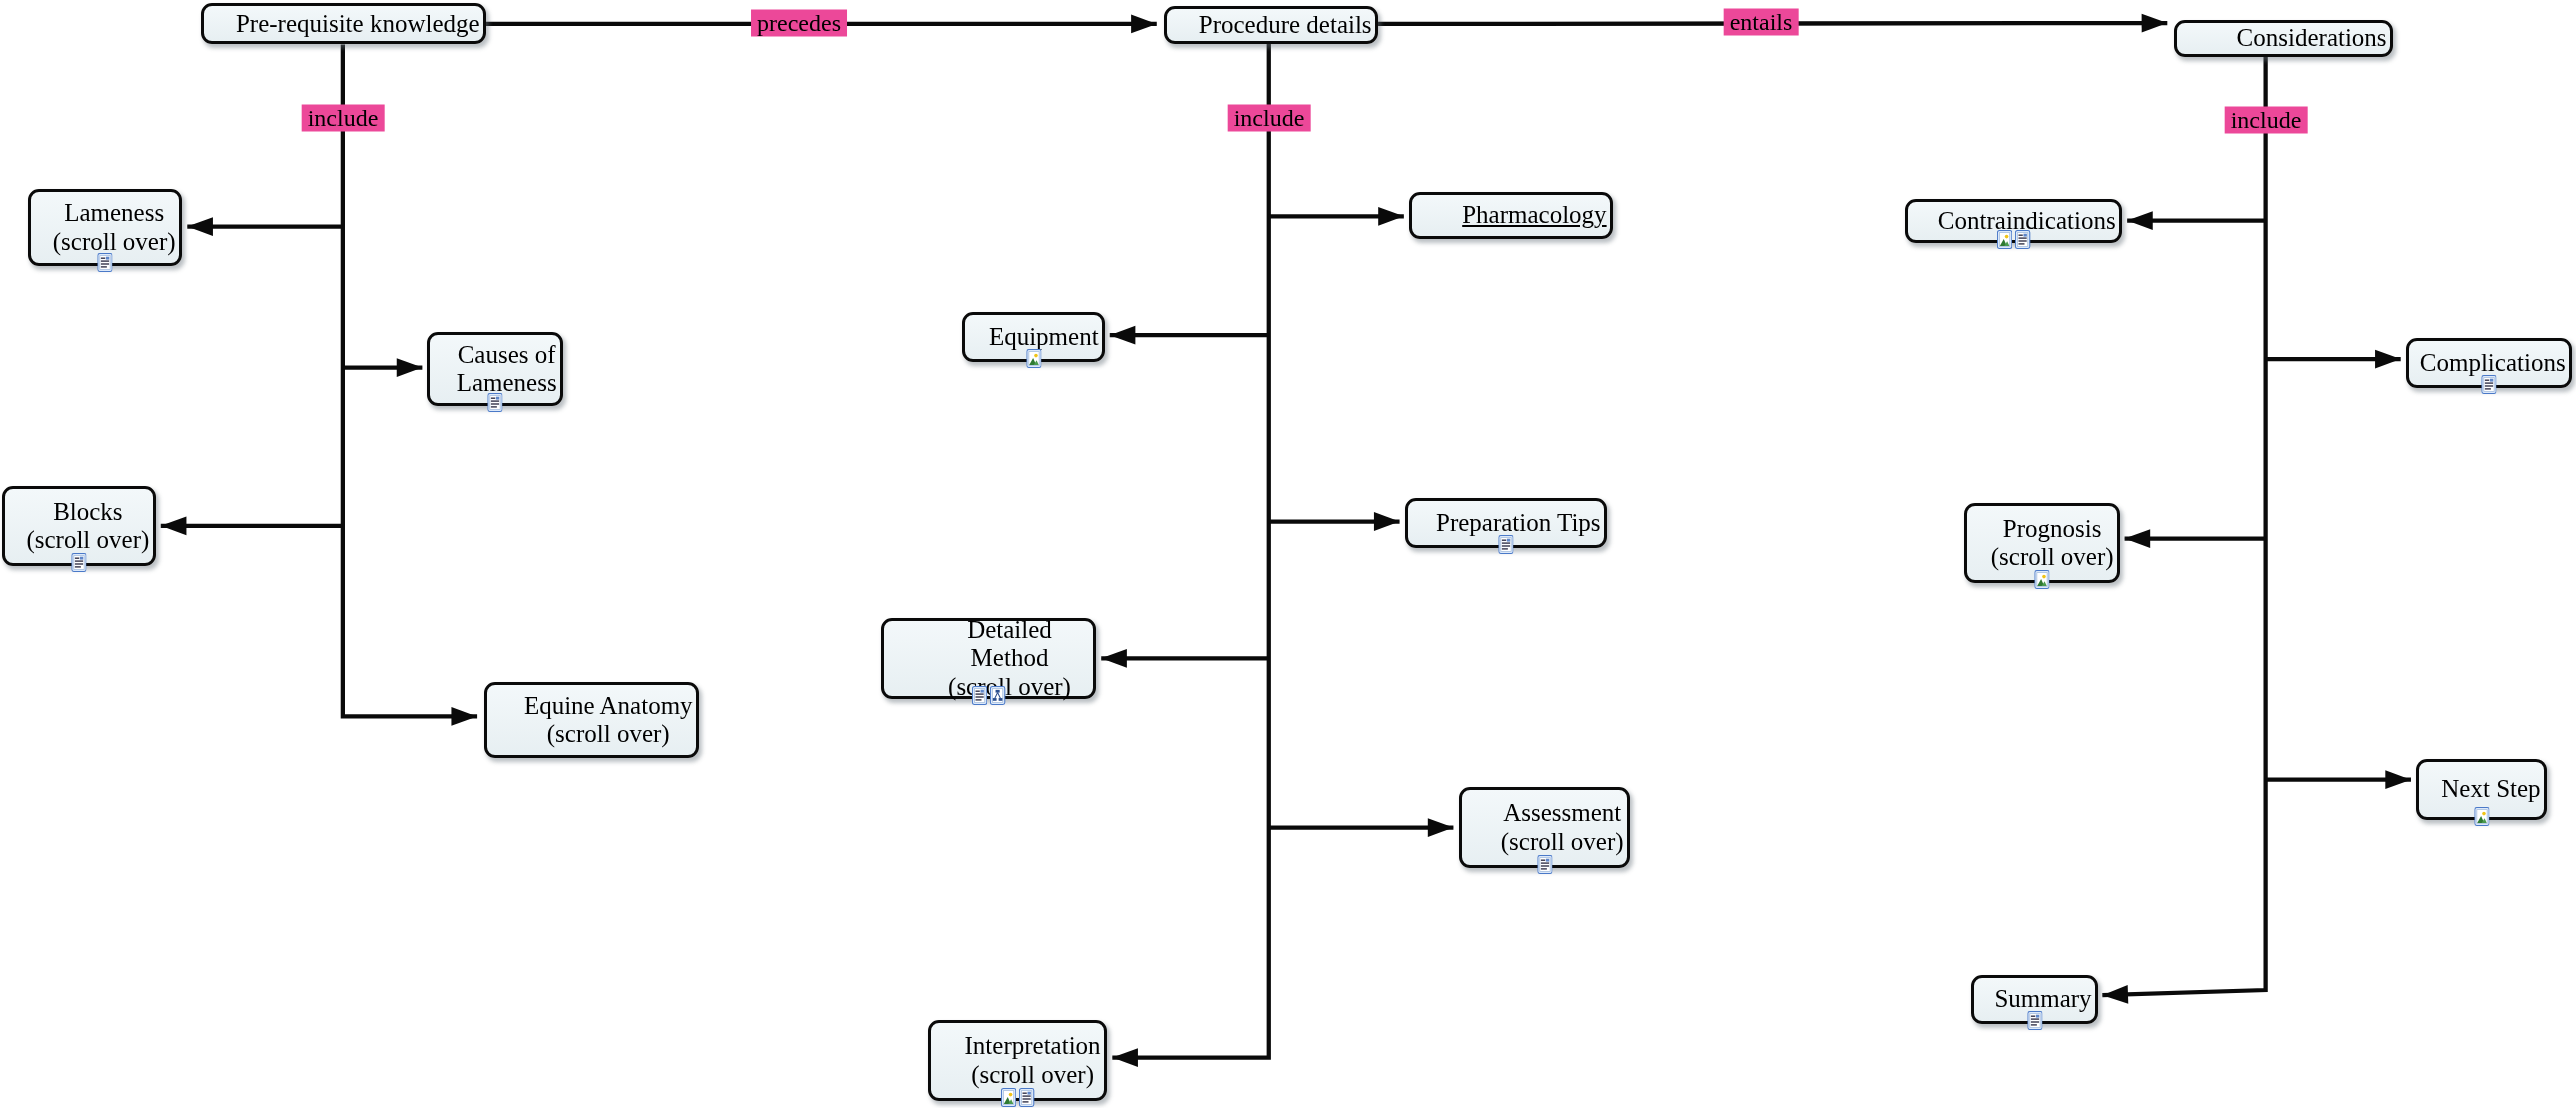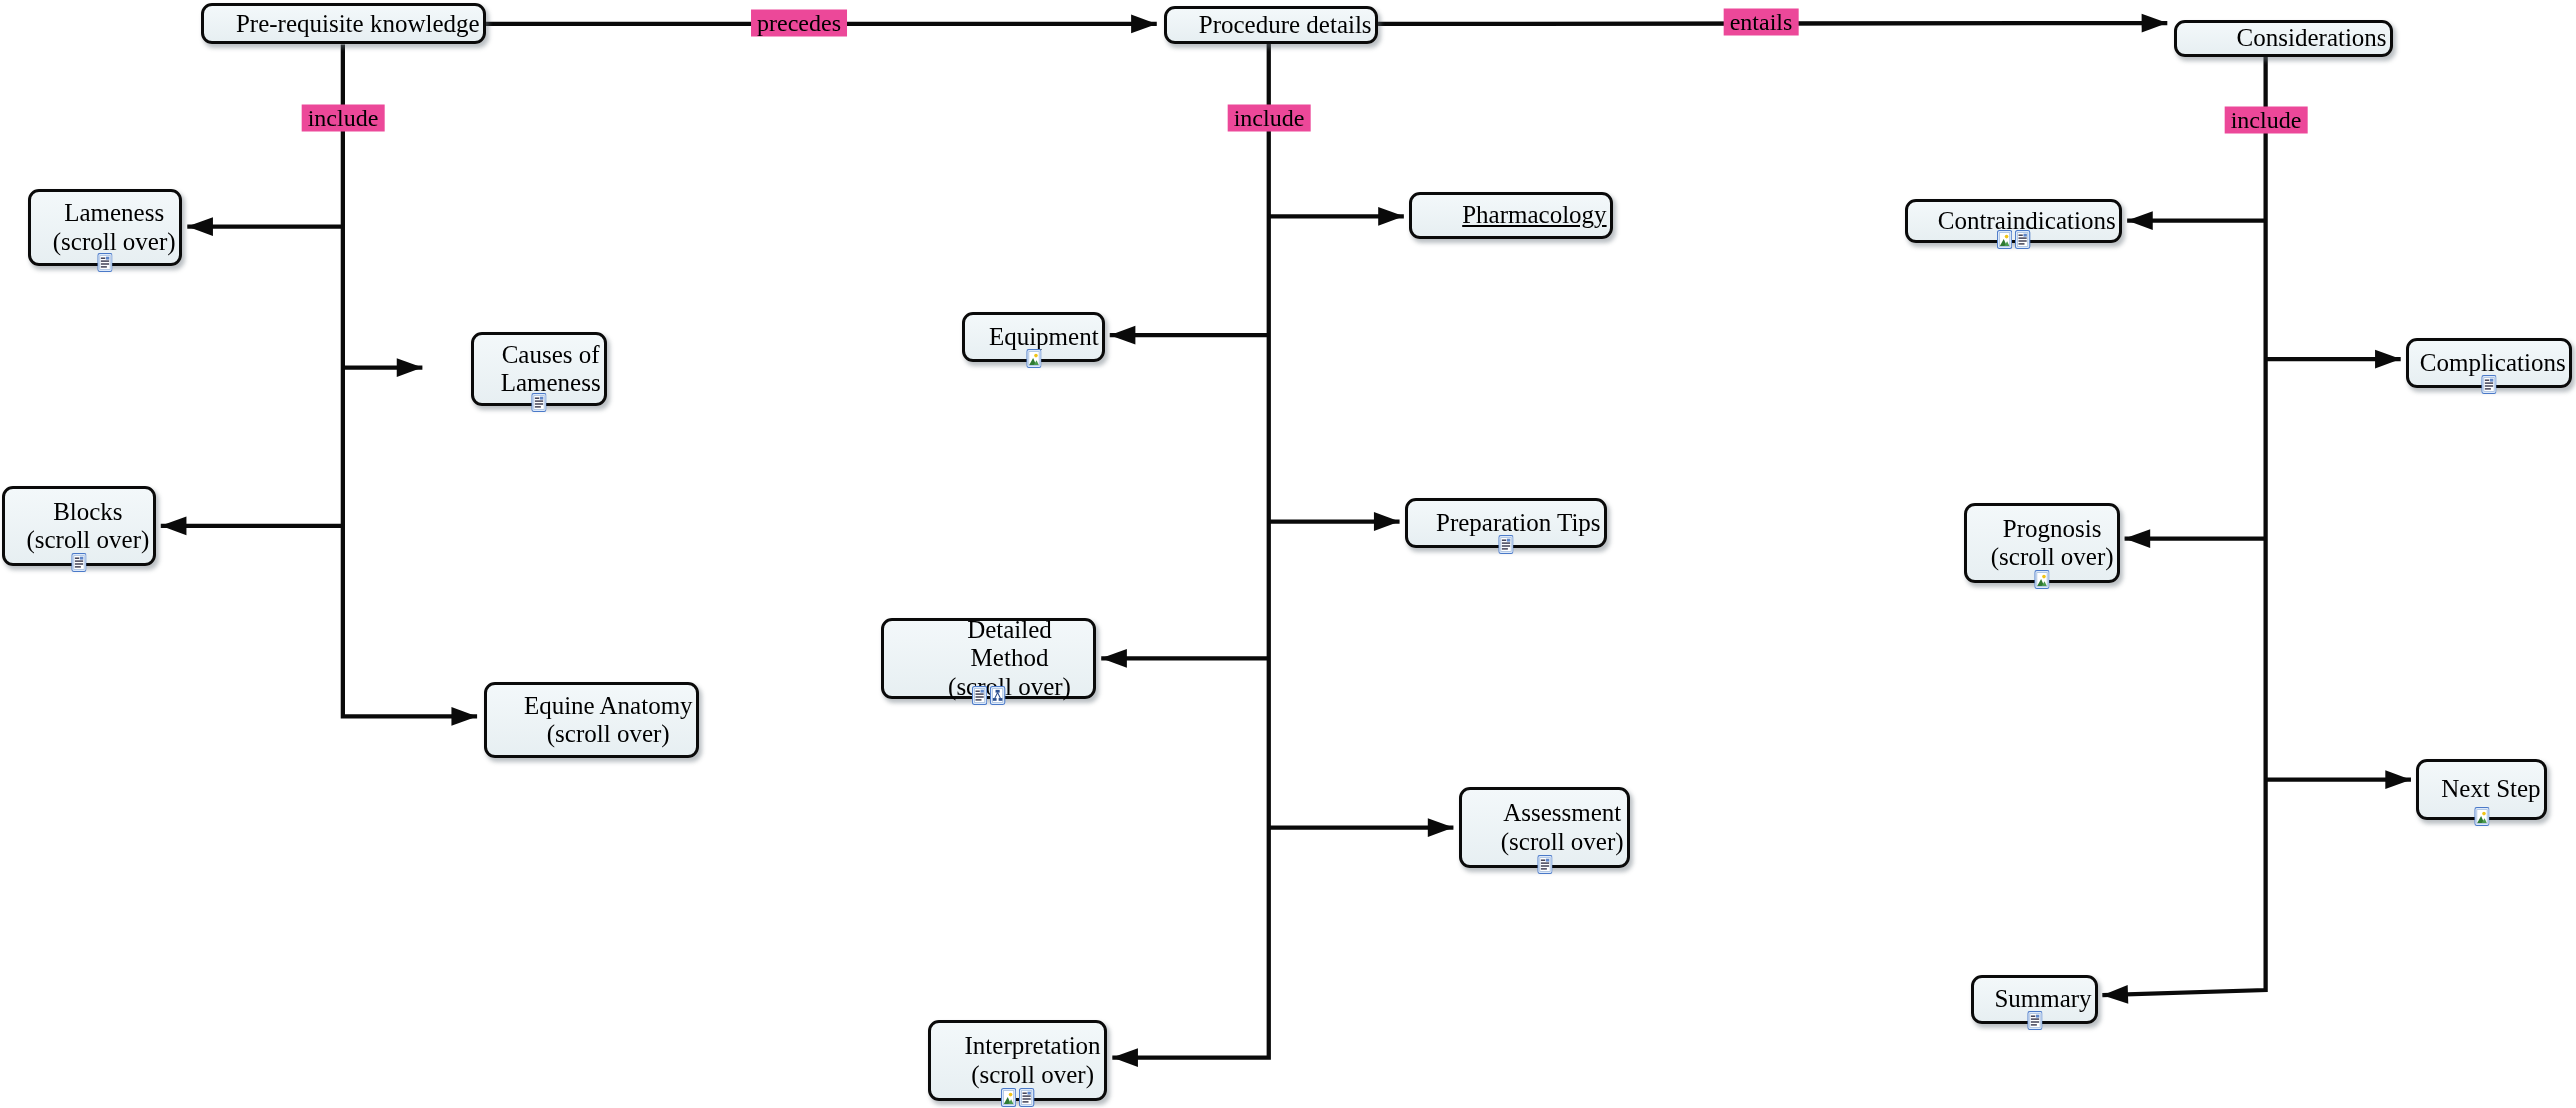--- a/index.html
+++ b/index.html
@@ -99,21 +99,21 @@
             <rect x="0.6" y="0.6" width="16.8" height="20.8" rx="2.2" fill="#dce9fa" stroke="#4a79c8" stroke-width="1.2"></rect>
             <rect x="3" y="3" width="12" height="16" fill="#ffffff" stroke="#9db8d9" stroke-width="0.8"></rect>
             <rect x="10" y="4.2" width="4" height="3.4" fill="#5e86c9"></rect>
             <rect x="4.2" y="5.2" width="5" height="1.5" fill="#22223a"></rect>
             <rect x="4.2" y="8.6" width="9.6" height="1.5" fill="#22223a"></rect>
             <rect x="4.2" y="12" width="9.6" height="1.5" fill="#22223a"></rect>
             <rect x="4.2" y="15.4" width="7" height="1.5" fill="#22223a"></rect>
           </svg>
         </div>
   </div>
-      <div class="node" style="left: 427px; top: 332px; width: 136px; height: 74px; margin-left: 44px;">
+      <div class="node" style="left: 427px; top: 332px; width: 136px; height: 74px;">
     <div class="node-label">Causes of
 Lameness</div>
     <div class="node-icons">
           <svg class="res-icon" viewBox="0 0 18 22">
             <rect x="0.6" y="0.6" width="16.8" height="20.8" rx="2.2" fill="#dce9fa" stroke="#4a79c8" stroke-width="1.2"></rect>
             <rect x="3" y="3" width="12" height="16" fill="#ffffff" stroke="#9db8d9" stroke-width="0.8"></rect>
             <rect x="10" y="4.2" width="4" height="3.4" fill="#5e86c9"></rect>
             <rect x="4.2" y="5.2" width="5" height="1.5" fill="#22223a"></rect>
             <rect x="4.2" y="8.6" width="9.6" height="1.5" fill="#22223a"></rect>
             <rect x="4.2" y="12" width="9.6" height="1.5" fill="#22223a"></rect>

